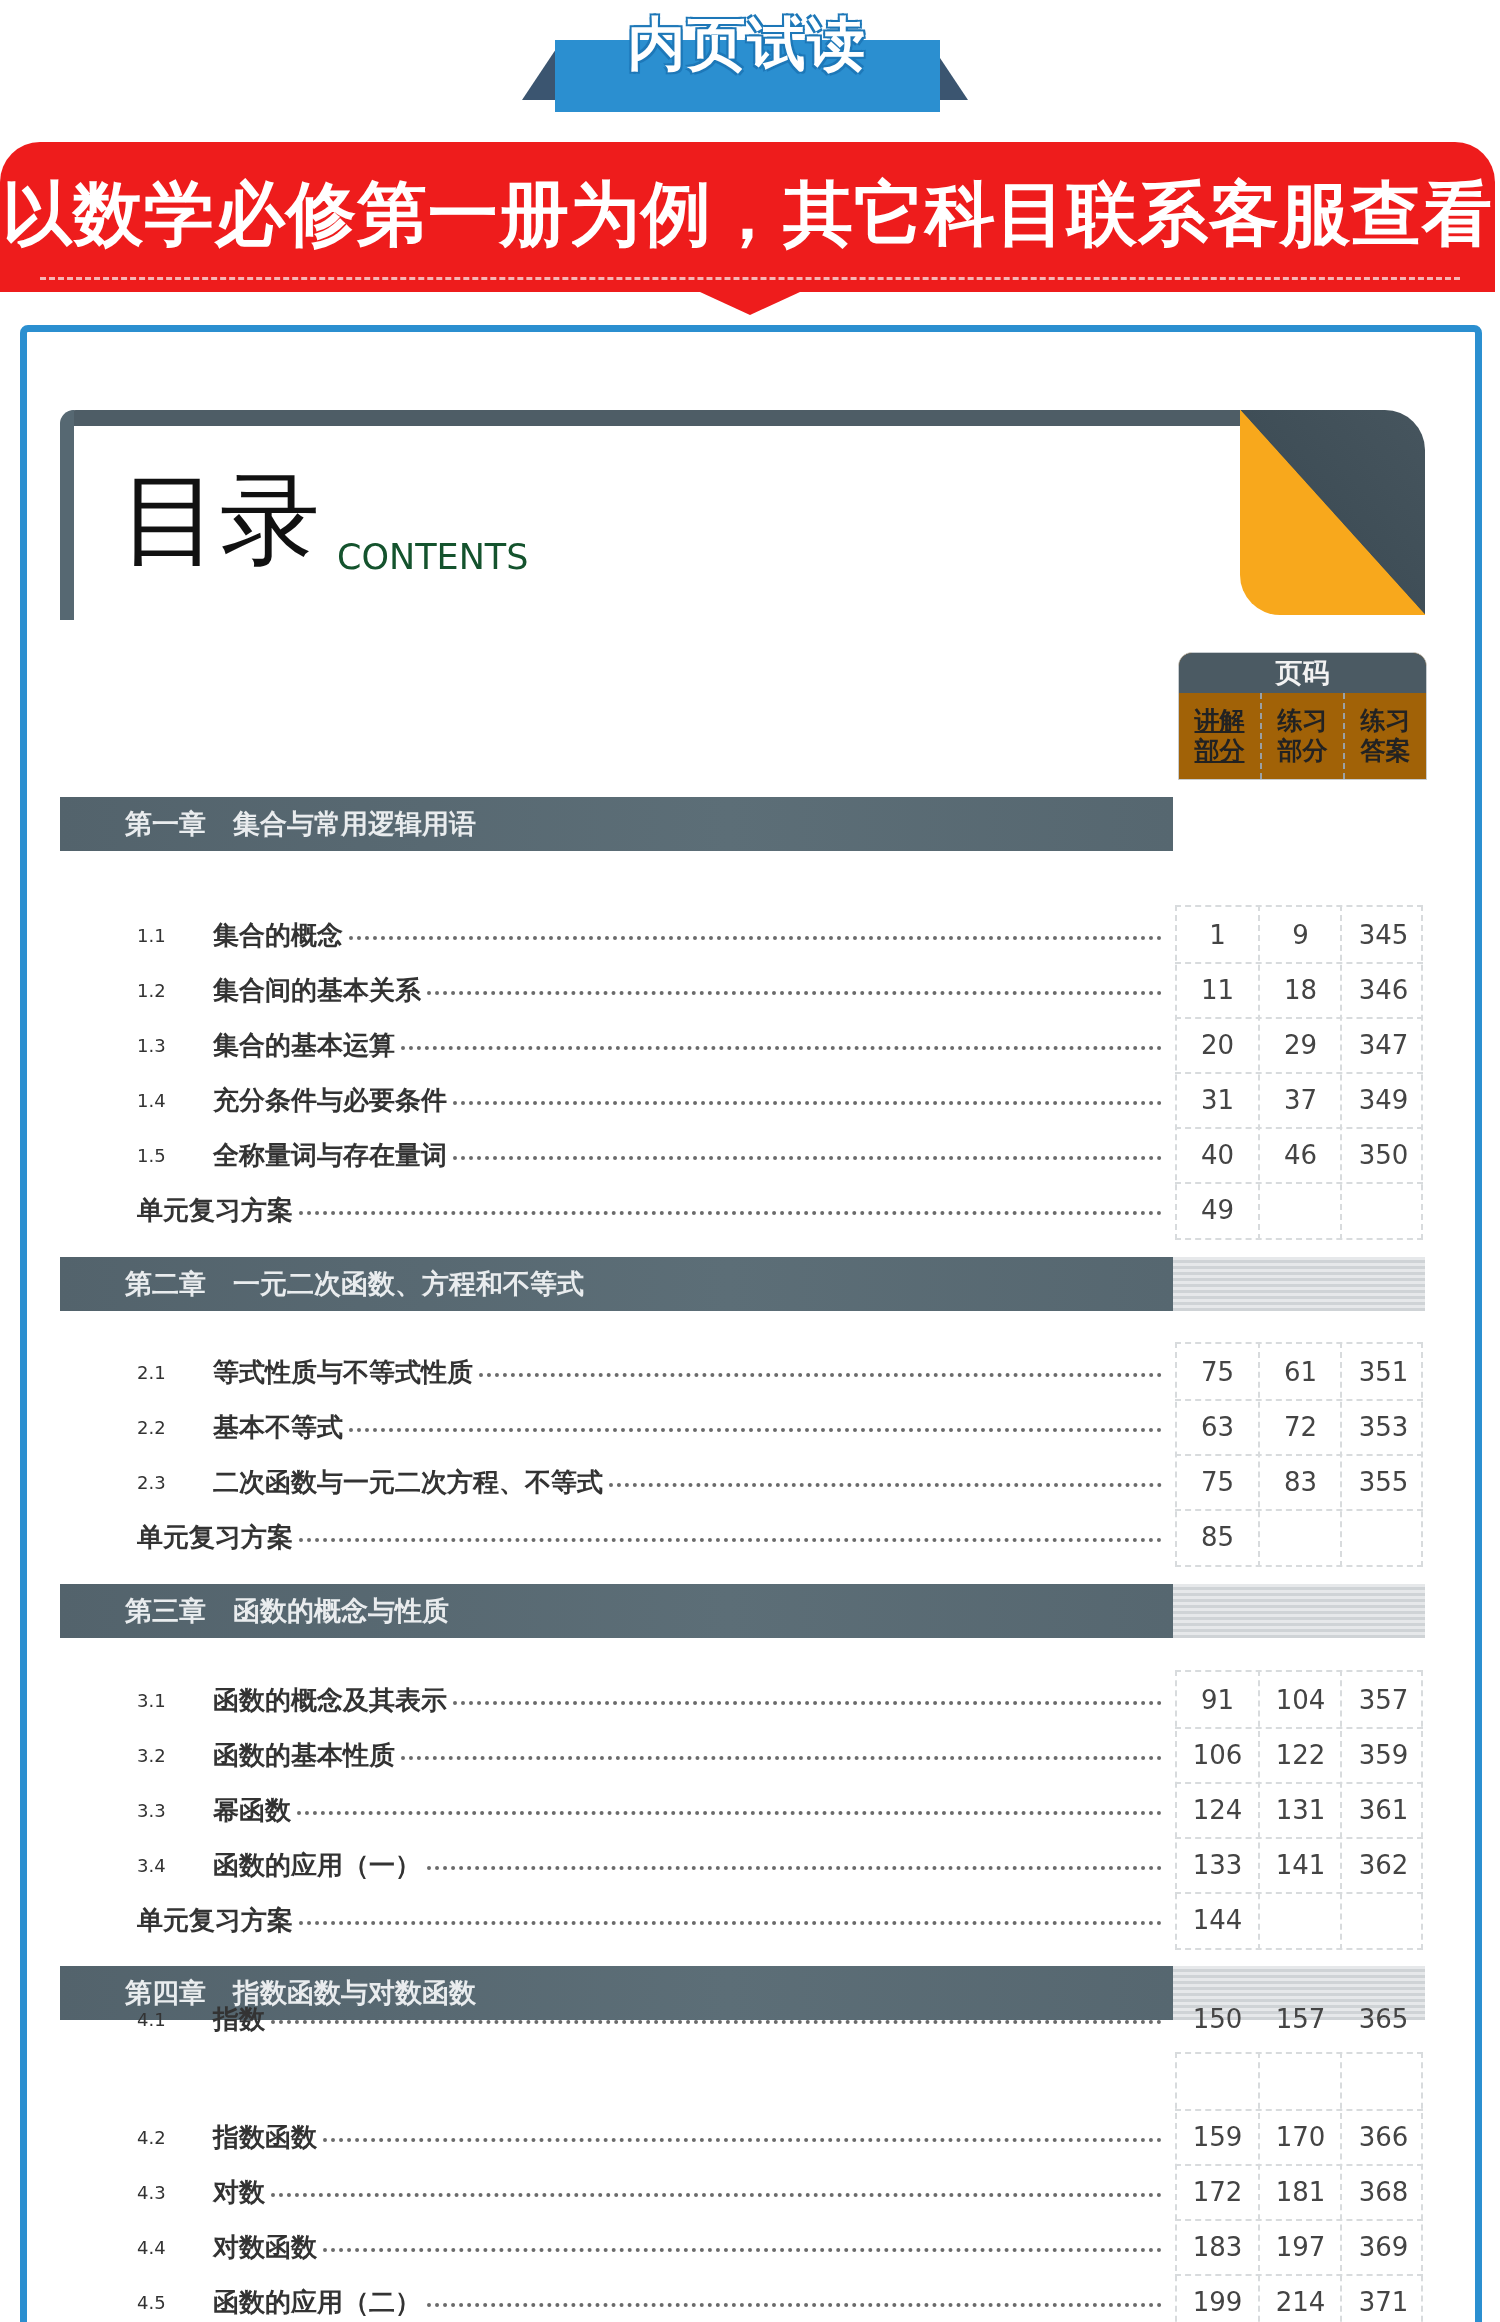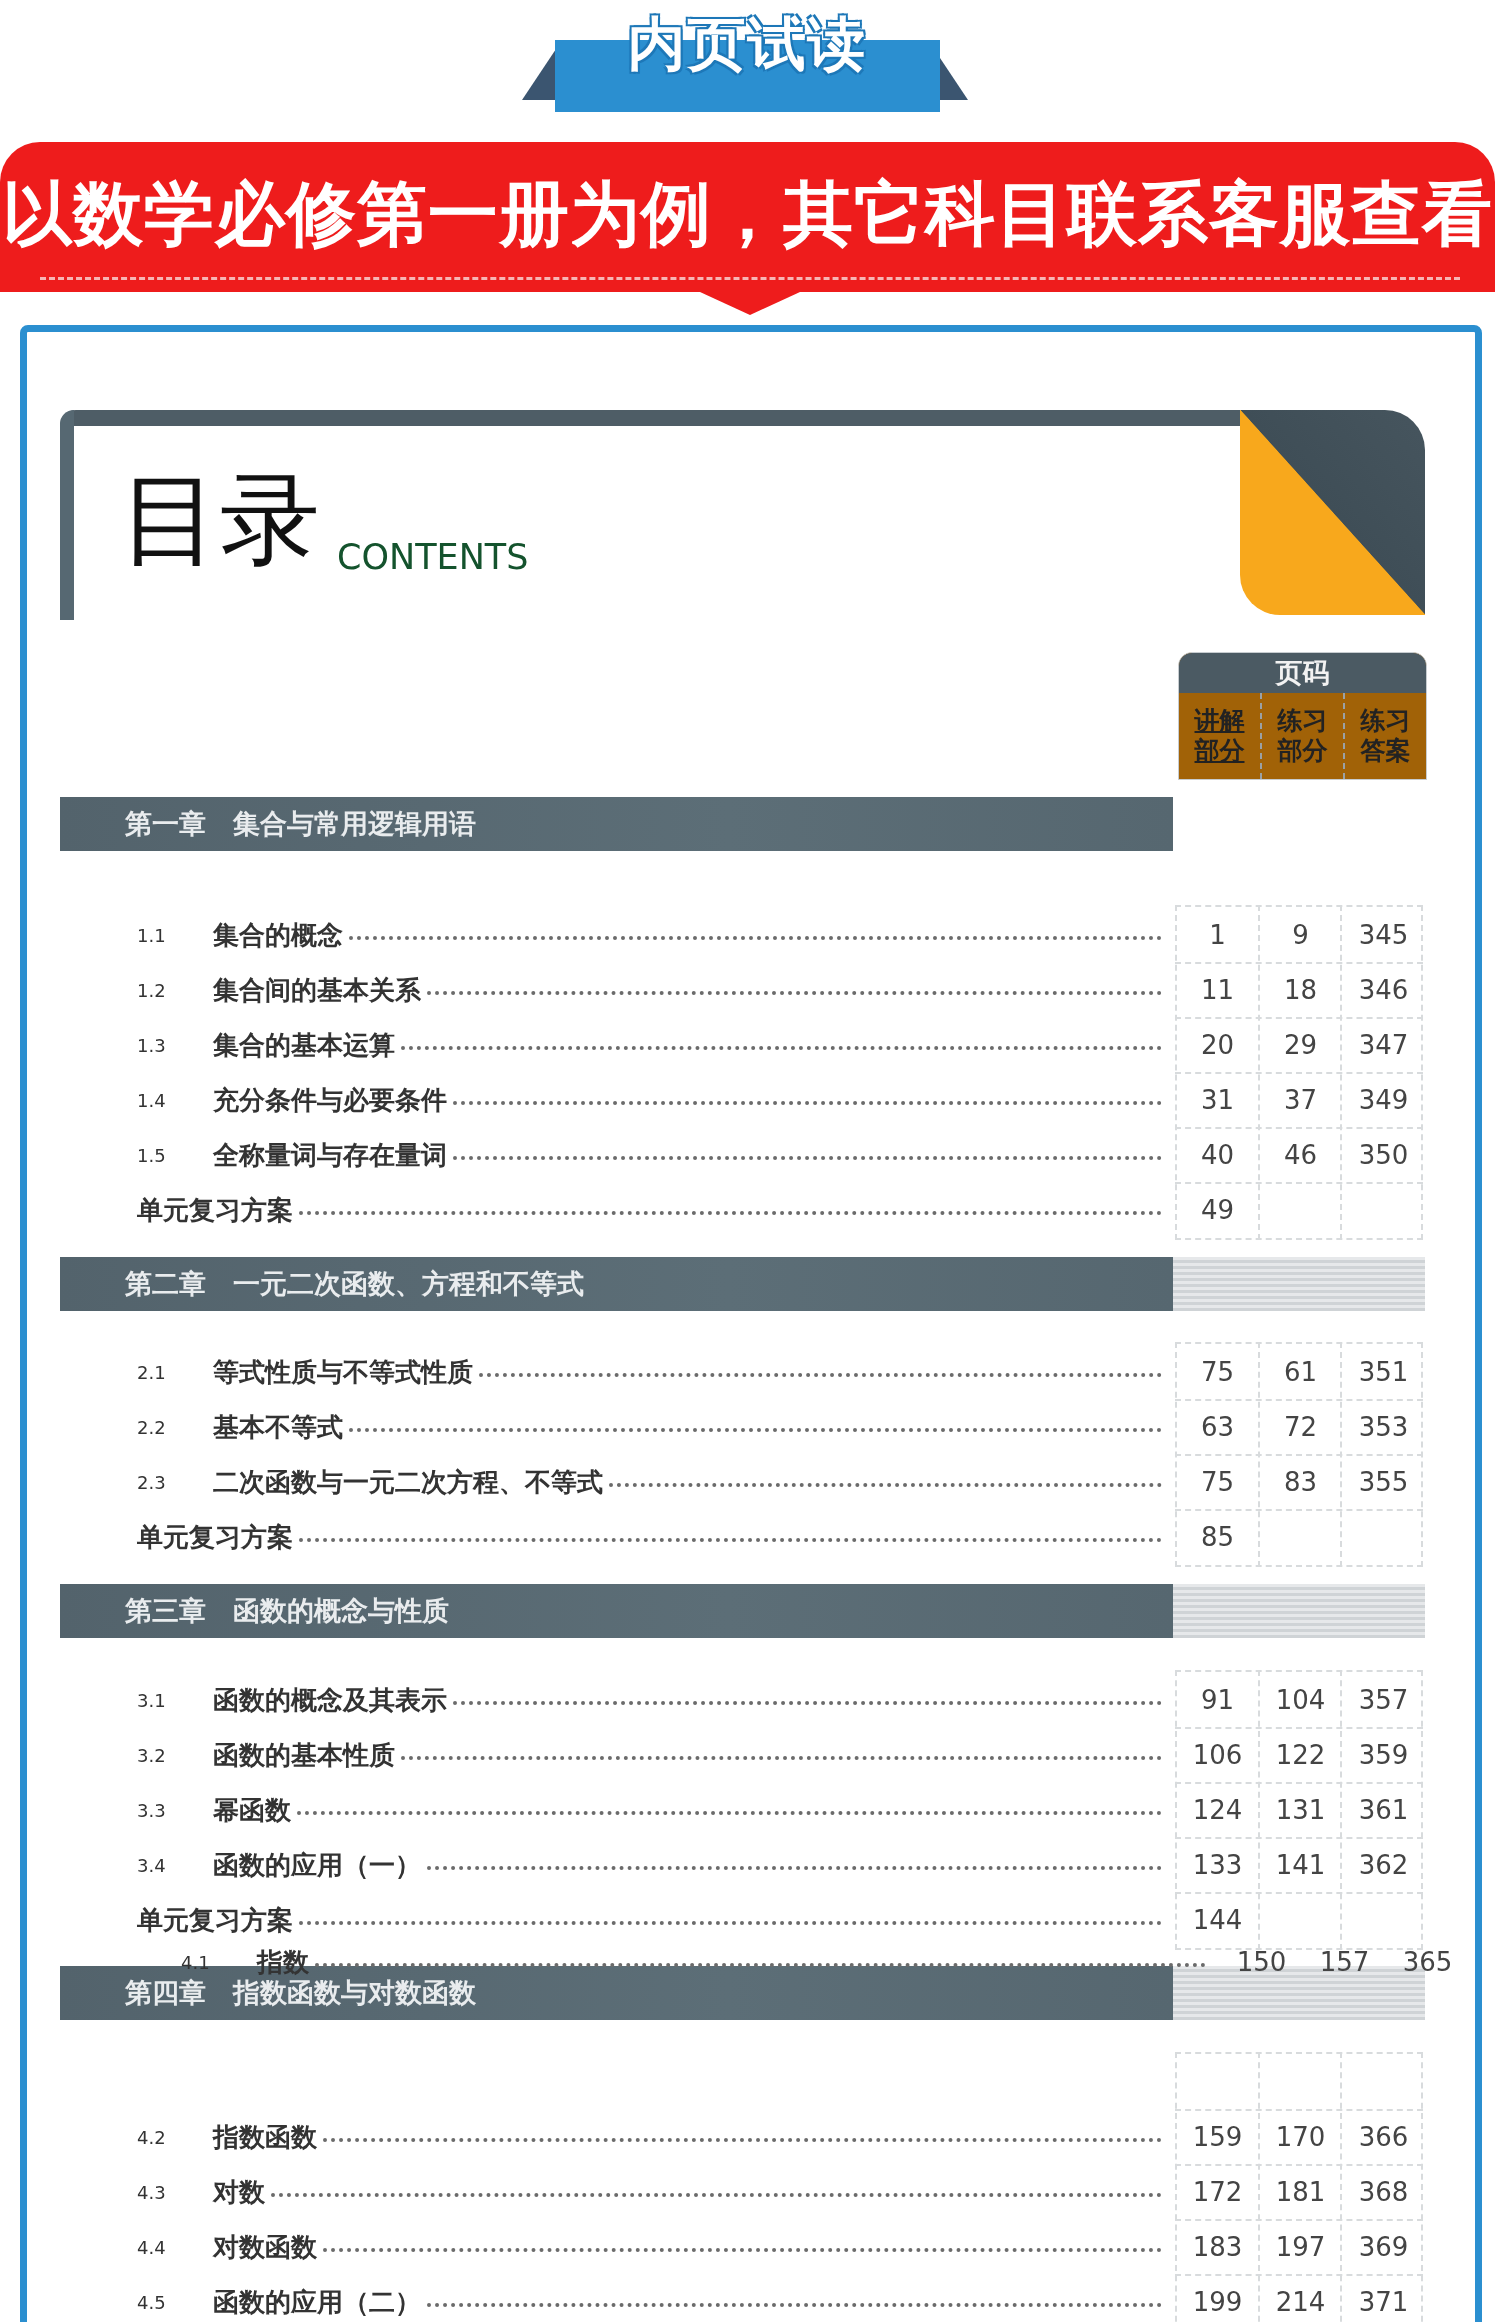--- a/index.html
+++ b/index.html
@@ -297,21 +297,21 @@
       <div class="ch-dark">第四章　指数函数与对数函数</div>
       <div class="ch-pat"></div>
     </div>
     <div class="abs grid" style="top: 2052px; height: 280px;"></div>
     <div class="abs grid-line-v" style="left: 1258px; top: 2052px; height: 280px;"></div>
     <div class="abs grid-line-v" style="left: 1340px; top: 2052px; height: 280px;"></div>
     <div class="abs grid-line-h" style="left: 1175px; width: 248px; top: 2109px;"></div>
     <div class="abs grid-line-h" style="left: 1175px; width: 248px; top: 2164px;"></div>
     <div class="abs grid-line-h" style="left: 1175px; width: 248px; top: 2219px;"></div>
     <div class="abs grid-line-h" style="left: 1175px; width: 248px; top: 2274px;"></div>
-    <div class="abs row" style="top: 1942px; margin-left: 44px;">
+    <div class="abs row" style="top: 1999px;">
       <span class="r-num">4.1</span>
       <span class="r-title">指数</span>
       <span class="r-dots"></span>
       <span class="r-pages">
         <span class="r-pg">150</span>
         <span class="r-pg">157</span>
         <span class="r-pg">365</span>
       </span>
     </div>
     <div class="abs row" style="top: 2117px;">

